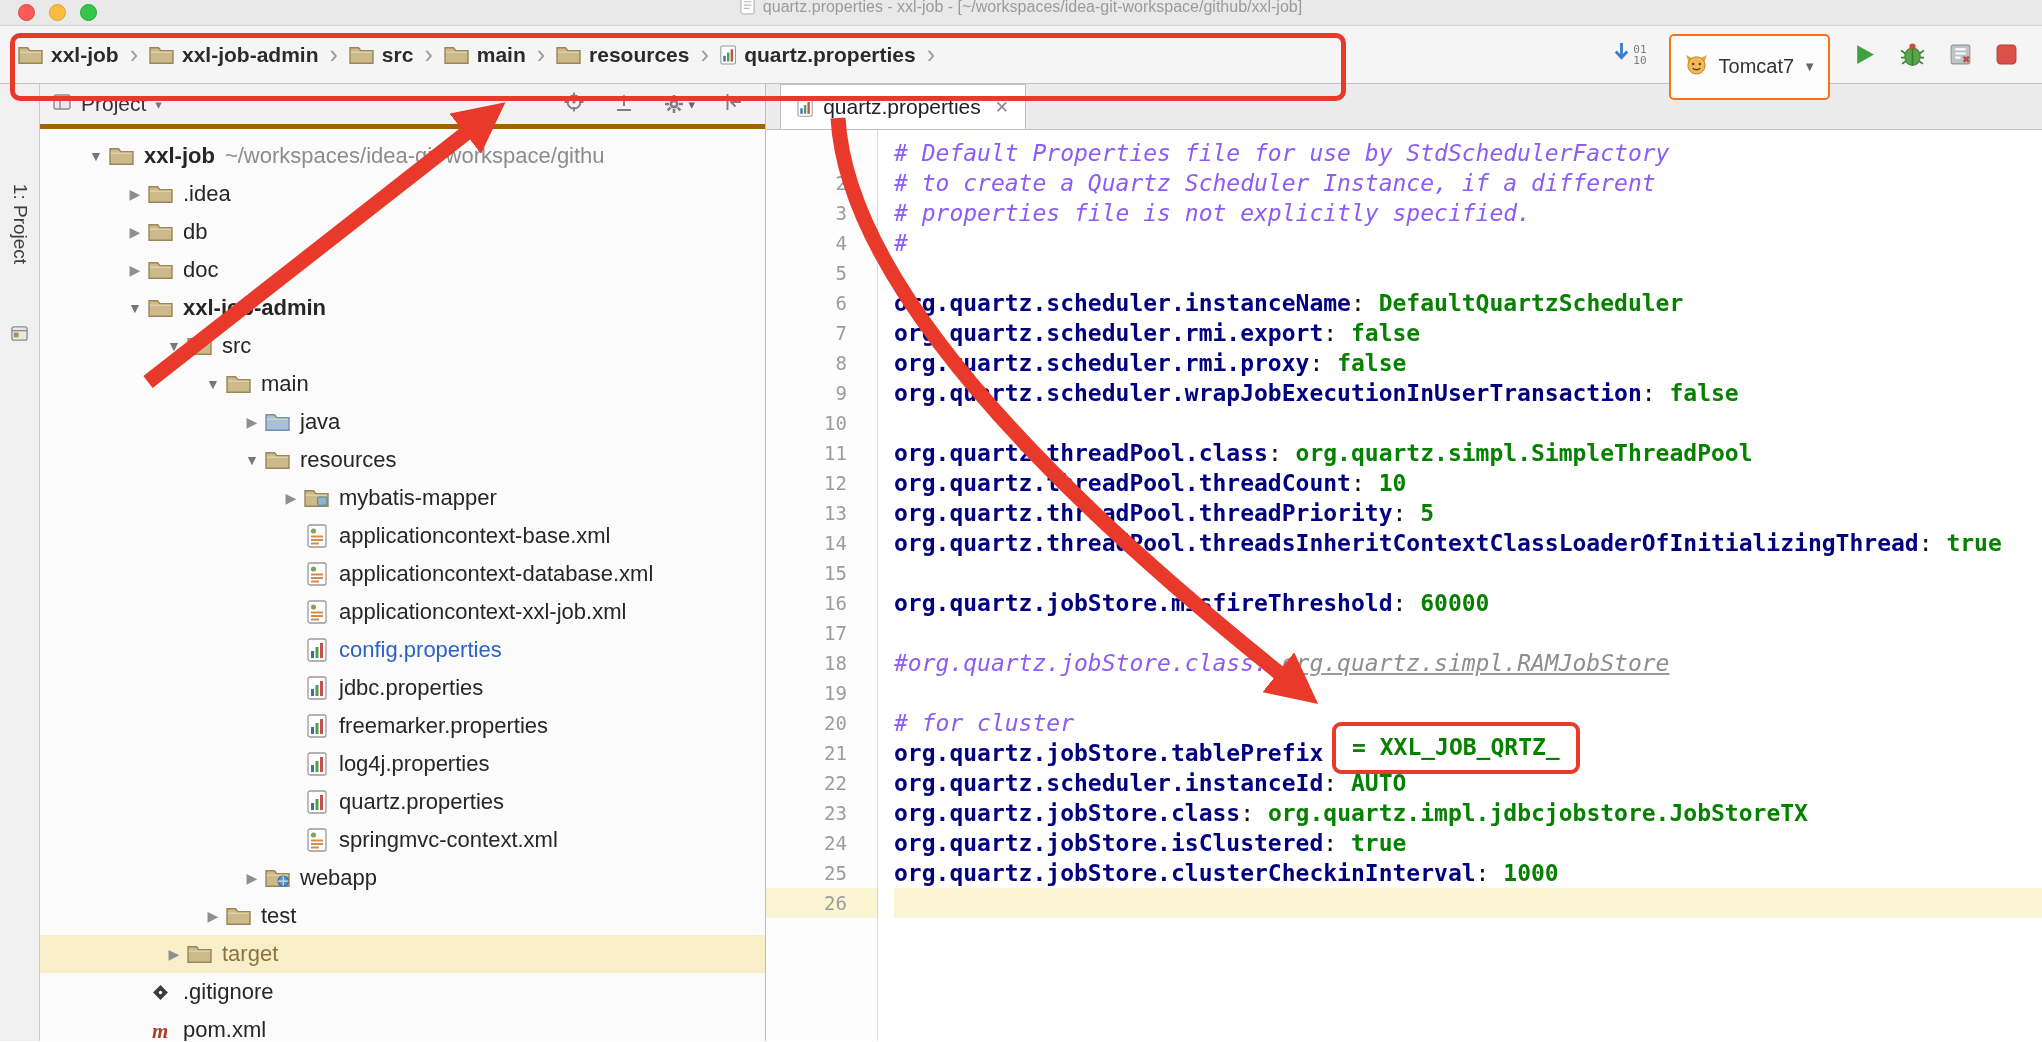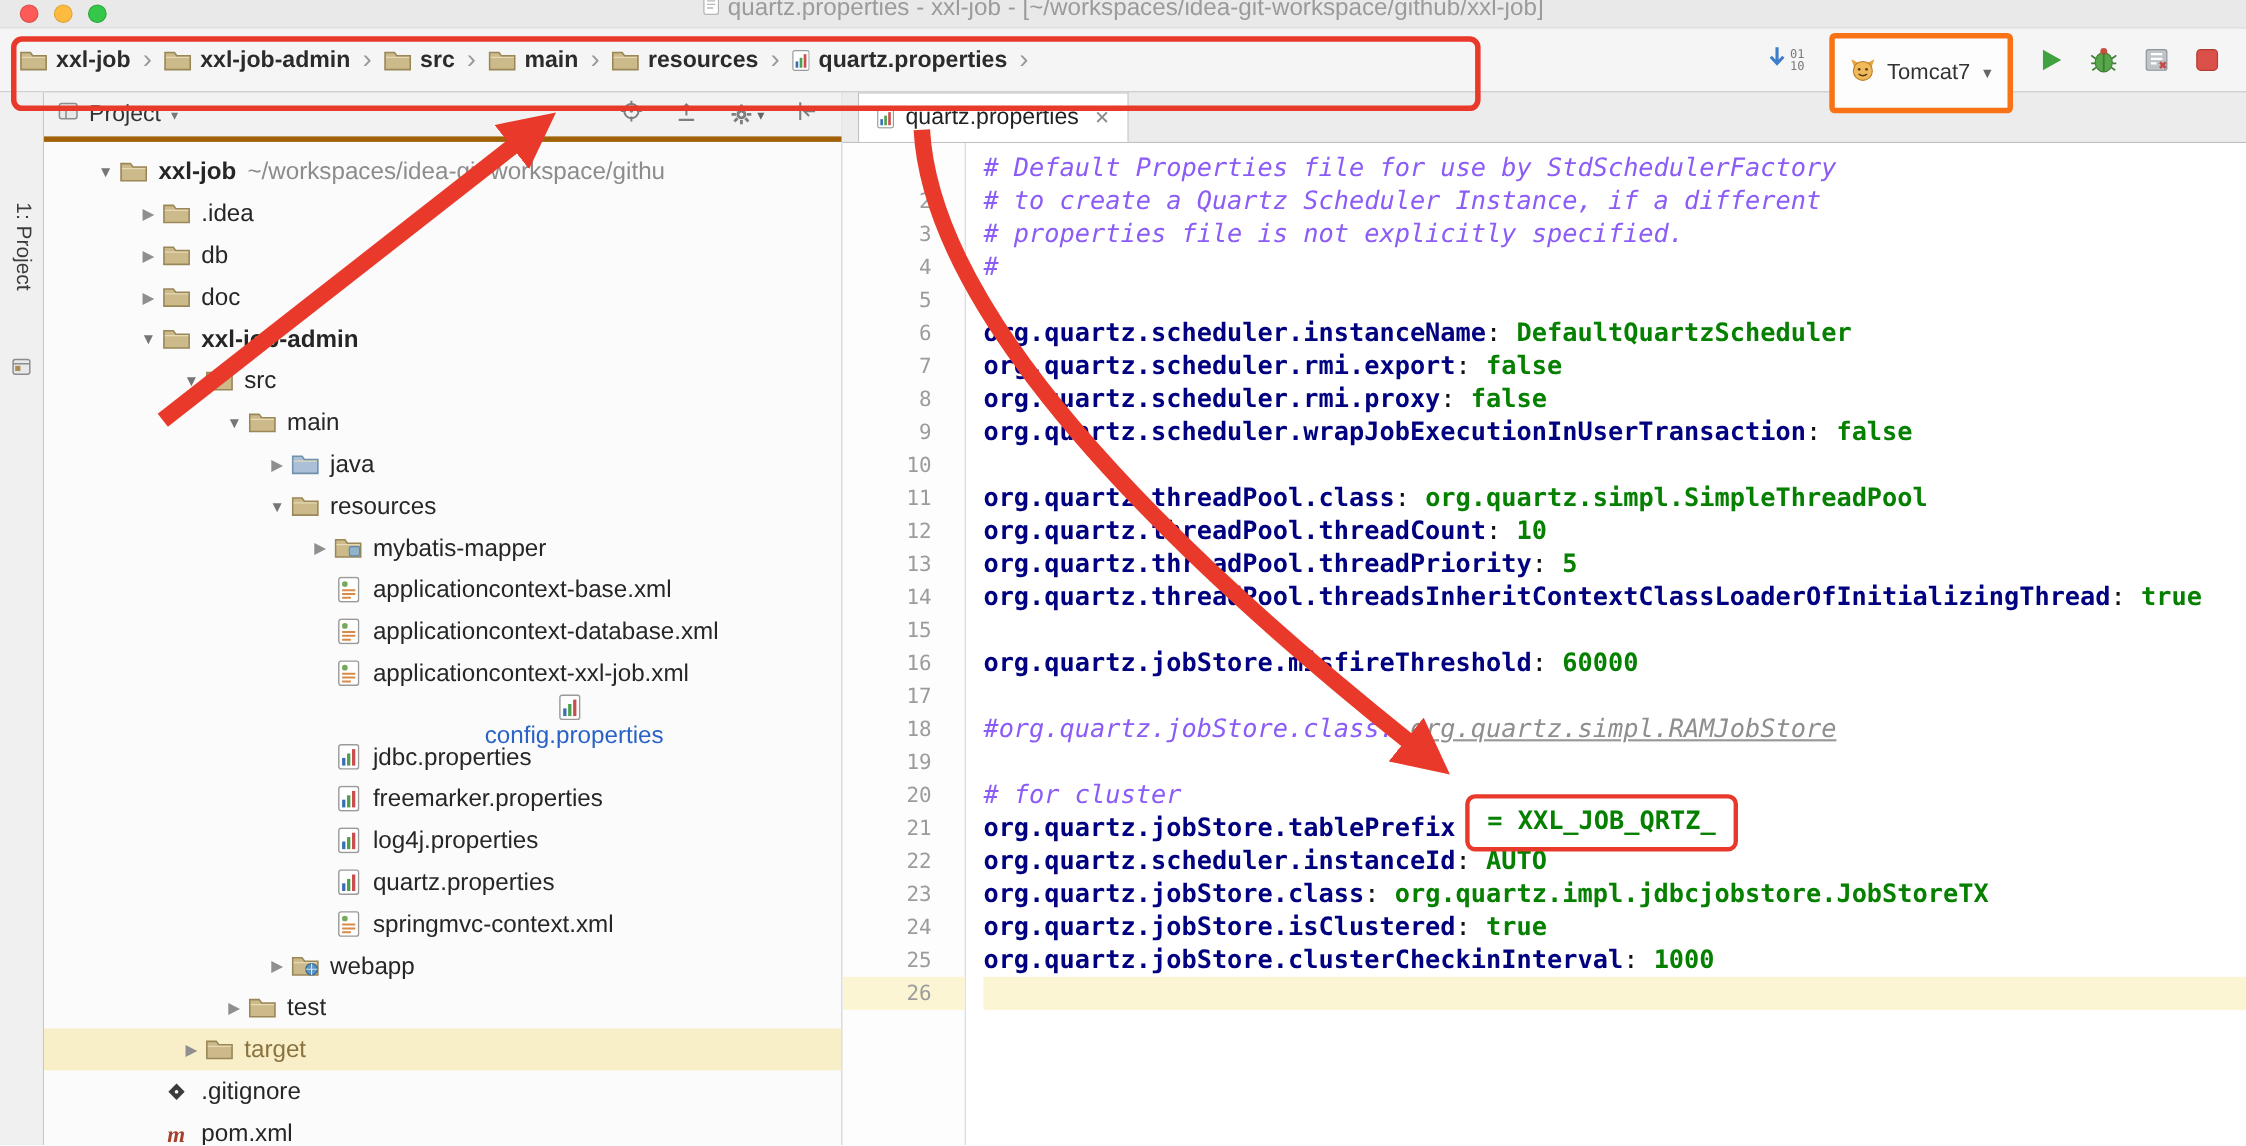--- a/index.html
+++ b/index.html
@@ -7,33 +7,33 @@
   body{width:2042px;height:1042px;overflow:hidden;background:#fff;font-family:"Liberation Sans",sans-serif;}
   .app{position:relative;width:2042px;height:1042px;overflow:hidden;background:#fff;}
 
   
   .titlebar{height:26px;background:#e9e9e9;border-bottom:1px solid #d6d6d6;position:relative;}
   .traffic{position:absolute;left:18px;top:4px;display:flex;gap:14px;}
   .tl{width:17px;height:17px;border-radius:50%;display:inline-block;}
   .tl.red{background:#fc5b57;border:1px solid #d94a44;}
   .tl.yellow{background:#fdbc40;border:1px solid #dfa133;}
   .tl.green{background:#34c749;border:1px solid #27a537;}
-  .title-center{position:absolute;left:0;right:0;top:0;height:14px;display:flex;align-items:center;justify-content:center;gap:8px;color:#9b9b9b;font-size:22px;white-space:nowrap;}
+  .title-center{position:absolute;left:0;right:0;top:0;height:14px;display:flex;align-items:center;justify-content:center;gap:8px;color:#9b9b9b;font-size:16px;white-space:nowrap;}
 
   
   .navbar{height:58px;background:#f5f5f5;border-bottom:1px solid #c2c2c2;display:flex;align-items:center;padding:0 18px;position:relative;}
   .crumbs{display:flex;align-items:center;gap:9px;}
   .crumb{display:flex;align-items:center;gap:8px;font-size:21px;font-weight:bold;color:#2b2b2b;cursor:default;}
   .c-ico{display:flex;align-items:center;}
   .c-ico svg{height:20px;width:auto;}
   .c-sep{color:#9a9a9a;font-size:25px;font-weight:normal;padding:0 2px;}
   .run-controls{margin-left:auto;display:flex;align-items:center;gap:22px;padding-right:6px;}
   .vcs-widget{display:flex;align-items:flex-start;gap:2px;}
   .vcs-nums{display:flex;flex-direction:column;font-size:11px;line-height:11px;color:#7b7b7b;font-family:"DejaVu Sans Mono",monospace;}
-  .runconfig{display:flex;align-items:center;gap:9px;border:5px solid #f97316;border-radius:5px;background:#fdfdfd;padding:17px 12px;font-size:20px;color:#333;margin-top:24px;}
+  .runconfig{display:flex;align-items:center;gap:9px;border:2px solid #f97316;border-radius:5px;background:#fdfdfd;padding:17px 12px;font-size:20px;color:#333;margin-top:24px;}
   .caret-down{color:#666;font-size:13px;}
   .tb-btn{display:flex;align-items:center;justify-content:flex-start;}
 
   
   .main{display:flex;height:957px;}
   .toolstrip{width:40px;background:#f0f0f0;border-right:1px solid #c9c9c9;position:relative;flex:none;}
   .vlabel-wrap{position:absolute;top:55px;left:0;width:40px;height:170px;display:flex;align-items:center;justify-content:center;}
   .vlabel{transform:rotate(90deg);white-space:nowrap;font-size:19px;color:#3c3c3c;}
   .strip-ico{position:absolute;top:240px;left:9px;}
 
@@ -387,21 +387,21 @@
             <span class="arrow"></span>
             <span class="t-icon">
               <svg width="20" height="24" viewBox="0 0 20 24">
                 <rect x="1" y="1" width="18" height="22" rx="2" fill="#fff" stroke="#9a9a9a" stroke-width="1.3"></rect>
                 <circle cx="6.5" cy="7" r="2.6" fill="#77a95c"></circle>
                 <path d="M4 12.5 H16 M4 16 H16 M4 19.5 H12" stroke="#d78a47" stroke-width="1.8" fill="none"></path>
               </svg>
             </span>
             <span class="t-label">applicationcontext-xxl-job.xml</span>
           </div>
-          <div class="tree-row" style="padding-left: 239px; flex-direction: column;">
+          <div class="tree-row" style="padding-left: 239px;">
             <span class="arrow"></span>
             <span class="t-icon">
               <svg width="20" height="24" viewBox="0 0 20 24">
                 <rect x="1" y="1" width="18" height="22" rx="2" fill="#fff" stroke="#9a9a9a" stroke-width="1.3"></rect>
                 <rect x="4" y="13" width="3" height="7" fill="#3b6fb5"></rect>
                 <rect x="8.5" y="9" width="3" height="11" fill="#4d9e4d"></rect>
                 <rect x="13" y="5" width="3" height="15" fill="#c94f4e"></rect>
               </svg>
             </span>
             <span class="t-label modified">config.properties</span>

